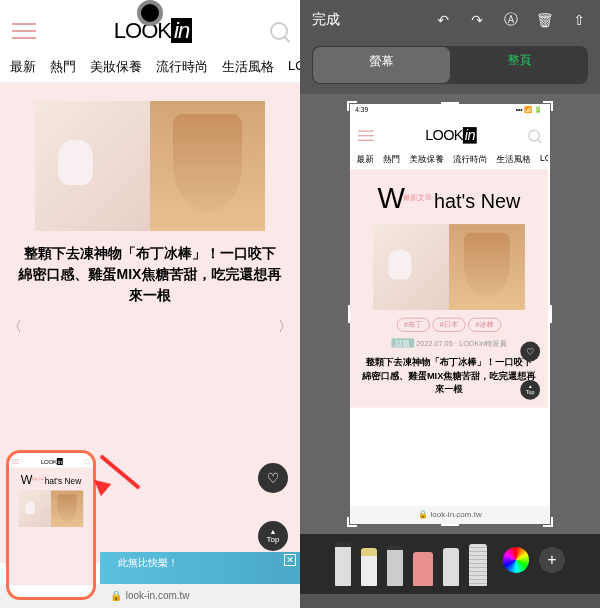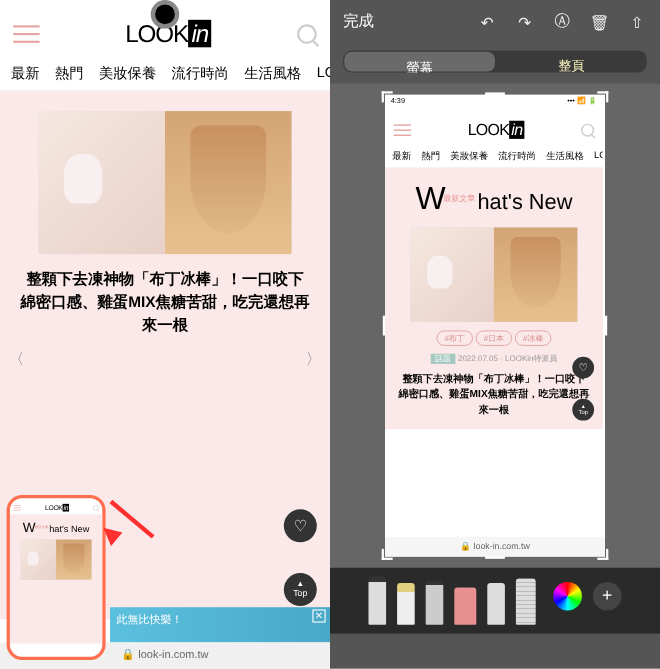--- a/index.html
+++ b/index.html
@@ -37,31 +37,31 @@
 .top-btn{position:absolute;right:12px;bottom:12px;width:30px;height:30px;background:#333;border-radius:50%;color:#fff;font-size:8px;display:flex;flex-direction:column;align-items:center;justify-content:center}
 .top-btn::before{content:"▲";font-size:7px}
 
 
 .thumb{position:absolute;bottom:8px;left:6px;width:90px;height:150px;border:3px solid #ff7050;border-radius:14px;background:#fff;z-index:5;overflow:hidden}
 .thumb-inner{transform:scale(0.28);transform-origin:top left;width:300px}
 .arrow{position:absolute;bottom:110px;left:95px;width:50px;height:50px;z-index:6}
 .arrow-line{position:absolute;width:50px;height:4px;background:#ff3030;transform:rotate(40deg);top:22px}
 .arrow-head{position:absolute;left:-3px;bottom:5px;width:0;height:0;border-right:16px solid #ff3030;border-top:8px solid transparent;border-bottom:8px solid transparent;transform:rotate(40deg)}
 .url-bar{position:absolute;bottom:0;left:0;right:0;height:24px;background:#f0f0f0;font-size:10px;color:#666;text-align:center;line-height:24px;z-index:4}
-.ad-strip{position:absolute;bottom:24px;left:100px;right:0;height:32px;background:linear-gradient(90deg,#5bc0de,#4aa8c8);z-index:3;font-size:10px;color:#fff;padding:4px 6px;overflow:hidden}
+.ad-strip{position:absolute;bottom:24px;left:100px;right:0;height:32px;background:linear-gradient(90deg,#5bc0de,#4aa8c8);z-index:3;font-size:10px;color:#fff;padding:4px 18px;overflow:hidden}
 .ad-x{position:absolute;top:2px;right:4px;width:12px;height:12px;border:1px solid #fff;font-size:9px;text-align:center;line-height:10px}
 
 
 .right-half{background:#555}
 .ios-top{height:40px;display:flex;align-items:center;justify-content:space-between;padding:0 12px;color:#fff}
 .done{font-size:14px}
 .ios-icons{display:flex;gap:16px;align-items:center}
 .ios-icons span{width:18px;height:18px;display:inline-flex;align-items:center;justify-content:center;font-size:14px;opacity:0.9}
-.seg{display:flex;margin:6px 12px 10px;background:#3a3a3a;border-radius:8px;overflow:hidden;height:20px}
-.seg div{flex:1;text-align:center;line-height:28px;font-size:12px;color:#fef9c3}
+.seg{display:flex;margin:6px 12px 10px;background:#3a3a3a;border-radius:8px;overflow:hidden;height:38px}
+.seg div{flex:1;text-align:center;line-height:28px;font-size:12px;color:#22c55e}
 .seg .active{background:#6a6a6a;color:#fff;border-radius:7px;margin:1px}
 .canvas{background:#666;height:440px;display:flex;align-items:center;justify-content:center;position:relative}
 .mini-phone{width:200px;height:420px;background:#fff;position:relative}
 .crop{position:absolute;width:10px;height:10px;border:2px solid #fff}
 .crop.tl{top:-3px;left:-3px;border-right:0;border-bottom:0}
 .crop.tr{top:-3px;right:-3px;border-left:0;border-bottom:0}
 .crop.bl{bottom:-3px;left:-3px;border-right:0;border-top:0}
 .crop.br{bottom:-3px;right:-3px;border-left:0;border-top:0}
 .edge{position:absolute;background:#fff}
 .edge.t{top:-2px;left:50%;width:18px;height:4px;transform:translateX(-50%)}

